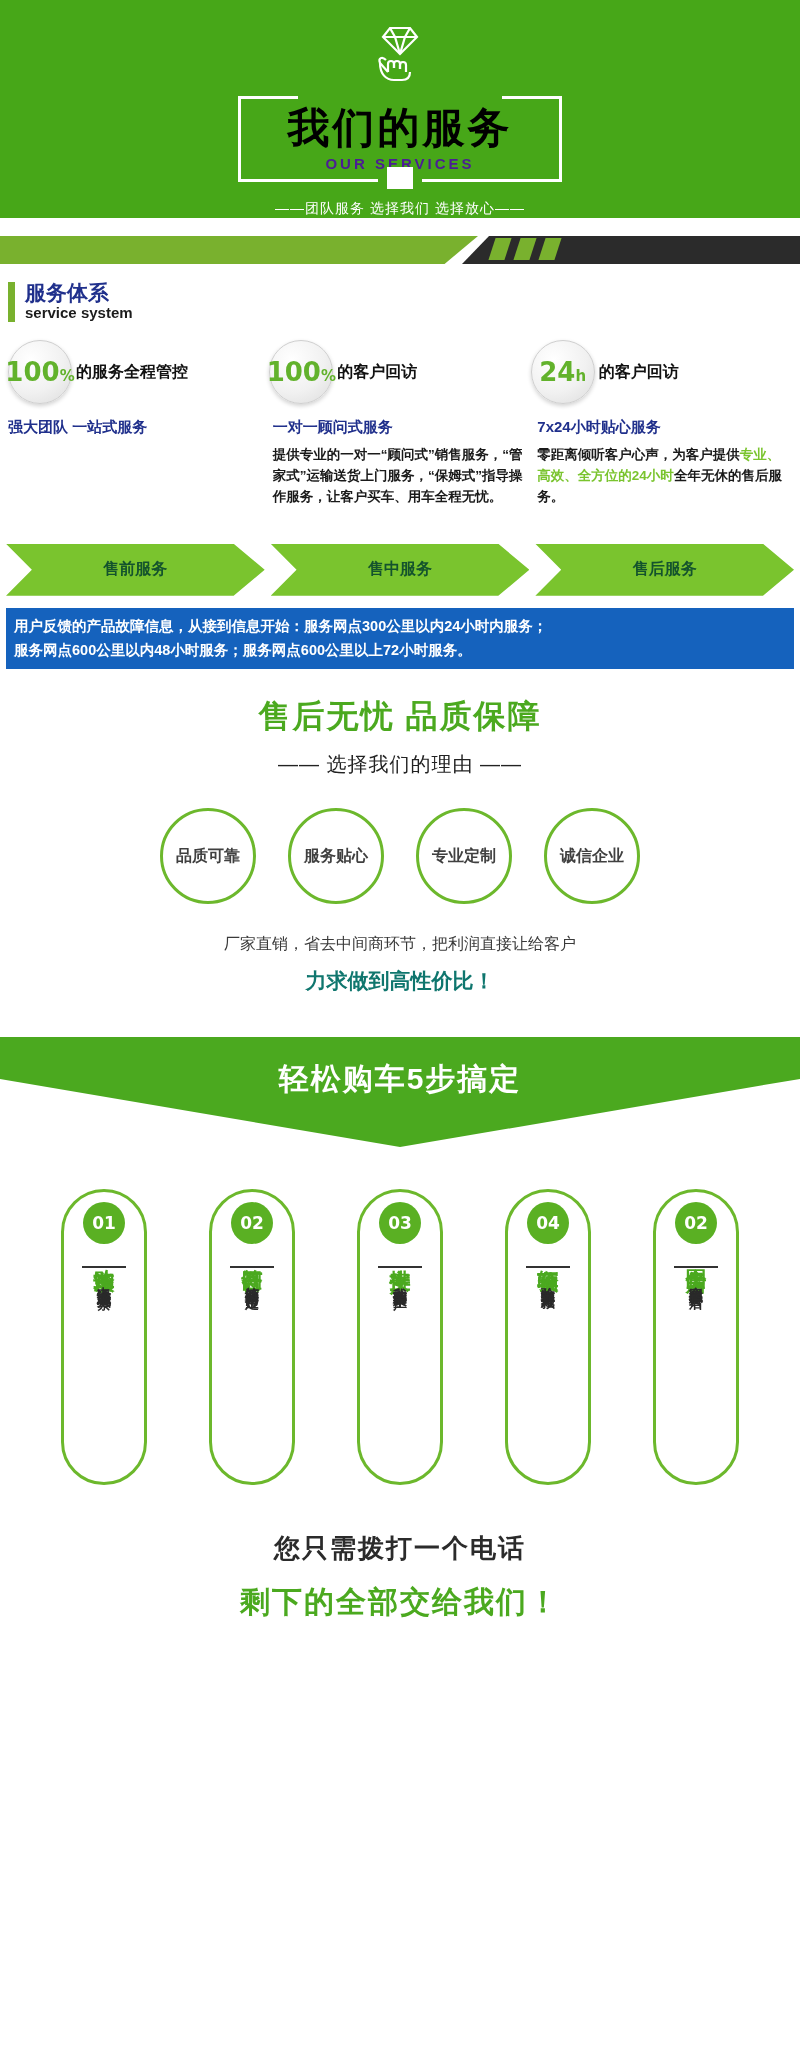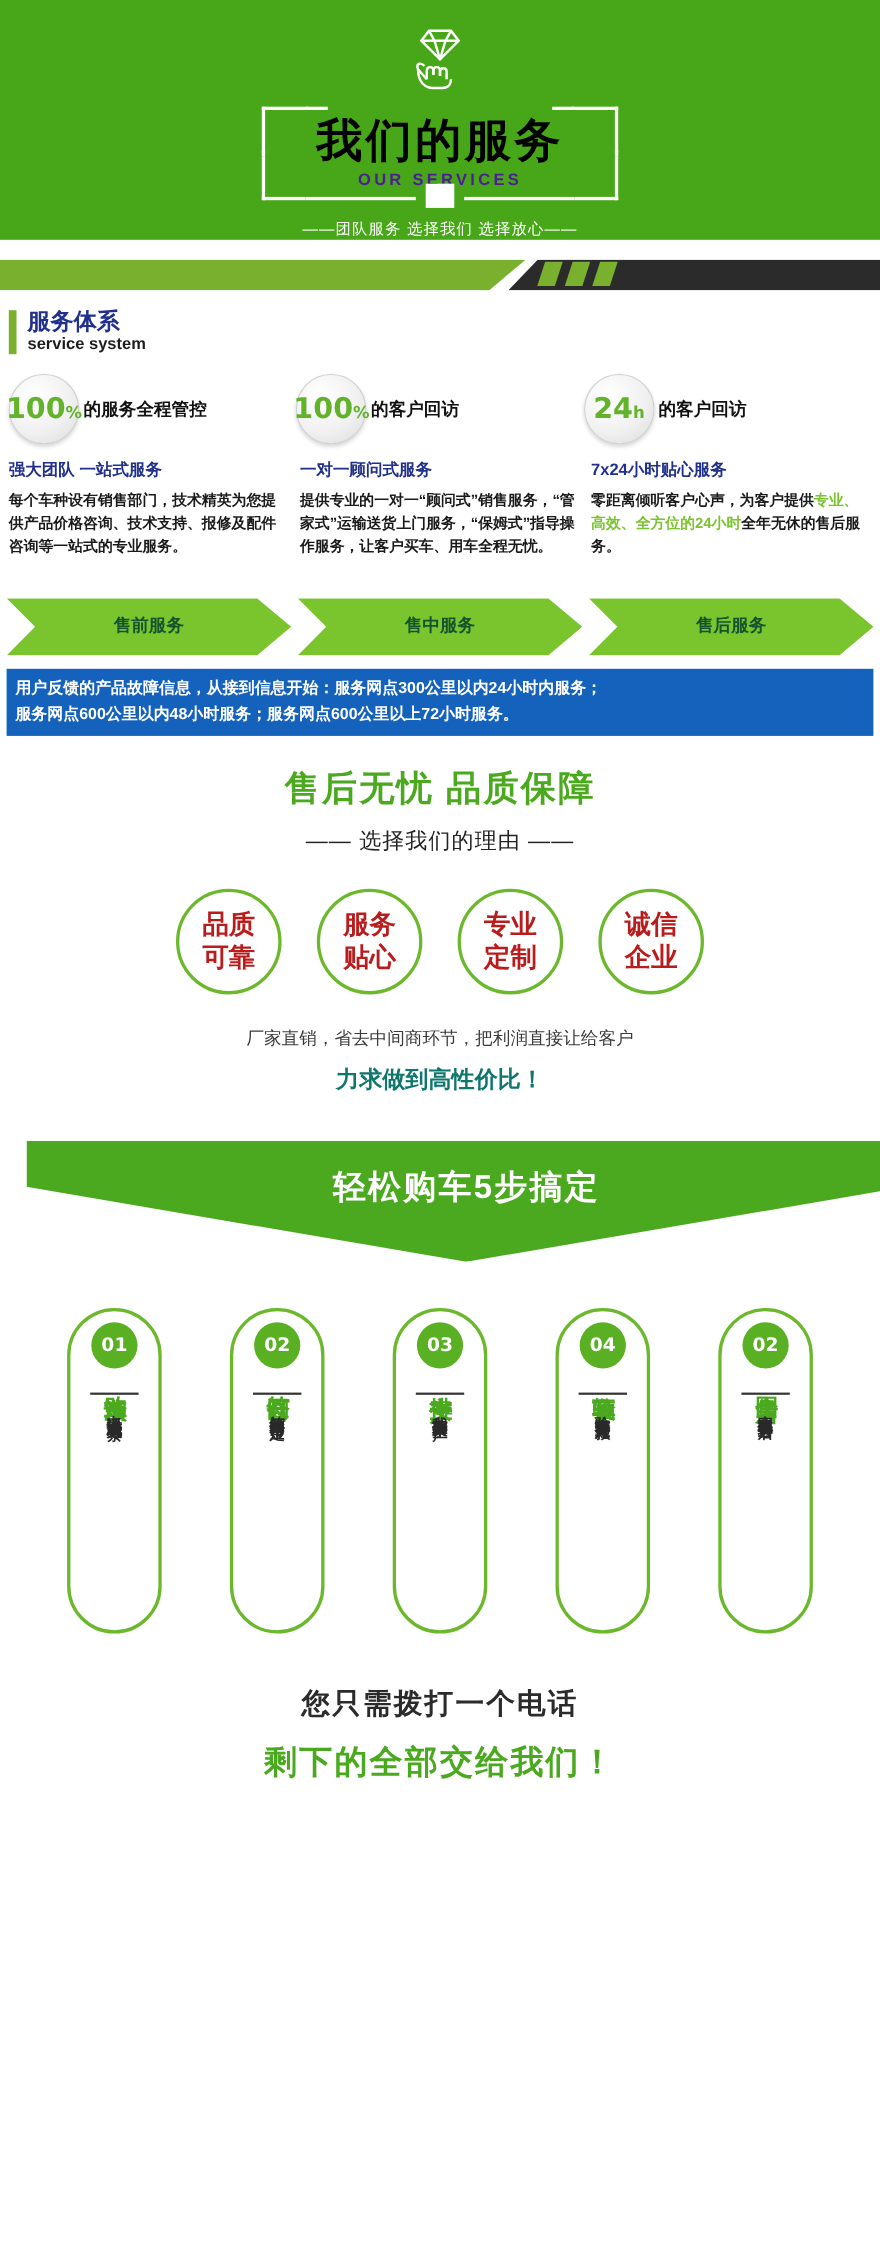--- a/index.html
+++ b/index.html
@@ -143,30 +143,30 @@
   }
   .guar-sub {
     text-align: center; margin-top: 12px;
     color: #222; font-size: 20px; letter-spacing: 1px;
   }
 
   .circles { display: flex; justify-content: center; gap: 32px; margin-top: 30px; }
   .circle {
     width: 96px; height: 96px; border-radius: 50%;
     border: 3px solid #6cb82c; background: #fff;
-    display: flex; flex-direction: column;
+    display: flex; flex-direction: row;
     align-items: center; justify-content: center;
-    color: #b91c1c; font-size: 24px; font-weight: bold; line-height: 1.25;
+    color: #404040; font-size: 16px; font-weight: bold; line-height: 1.25;
   }
 
   .guar-line1 { text-align: center; margin-top: 30px; color: #3a3a3a; font-size: 16px; }
   .guar-line2 { text-align: center; margin-top: 12px; color: #0f766e; font-size: 21px; font-weight: bold; }
 
   
-  .chev-wrap { margin-top: 42px; position: relative; height: 110px; padding-left: 24px; }
+  .chev-wrap { margin-top: 42px; position: relative; height: 110px; }
   .chev {
     width: 800px; height: 110px; background: #4ba91f;
     clip-path: polygon(0 0, 100% 0, 100% 38%, 50% 100%, 0 38%);
     display: flex; align-items: flex-start; justify-content: center;
   }
   .chev-text {
     color: #fff; font-size: 30px; font-weight: bold; letter-spacing: 2px;
     margin-top: 22px;
   }
 
@@ -272,21 +272,20 @@
       <div class="badge-circle">
         <span class="badge-num"><span>24</span><span class="unit">h</span></span>
       </div>
       <div class="badge-text">的客户回访</div>
     </div>
   </div>
 
   <div class="cols">
     <div class="col">
       <div class="col-head">强大团队  一站式服务</div>
-      <div class="col-body">每个车种设有销售部门，技术精英为您提供产品价格咨询、技术支持、报修及配件咨询等一站式的专业服务。</div>
     </div>
     <div class="col">
       <div class="col-head">一对一顾问式服务</div>
       <div class="col-body">提供专业的一对一“顾问式”销售服务，“管家式”运输送货上门服务，“保姆式”指导操作服务，让客户买车、用车全程无忧。</div>
     </div>
     <div class="col">
       <div class="col-head">7x24小时贴心服务</div>
       <div class="col-body"><span>零距离倾听客户心声，为客户提供</span><span class="hl">专业、高效、全方位的24小时</span><span>全年无休的售后服务。</span></div>
     </div>
   </div>

